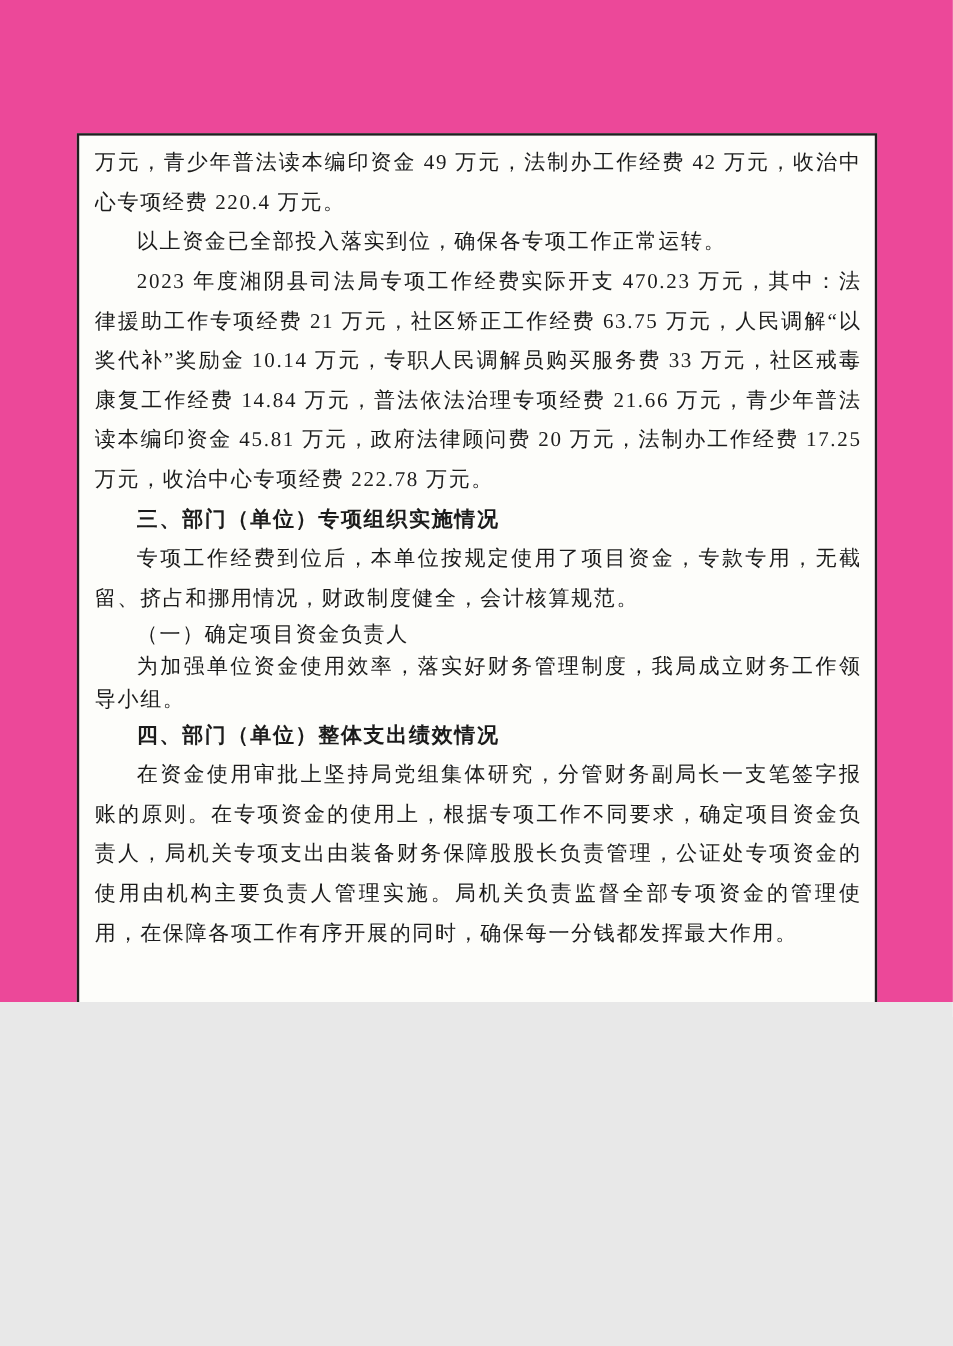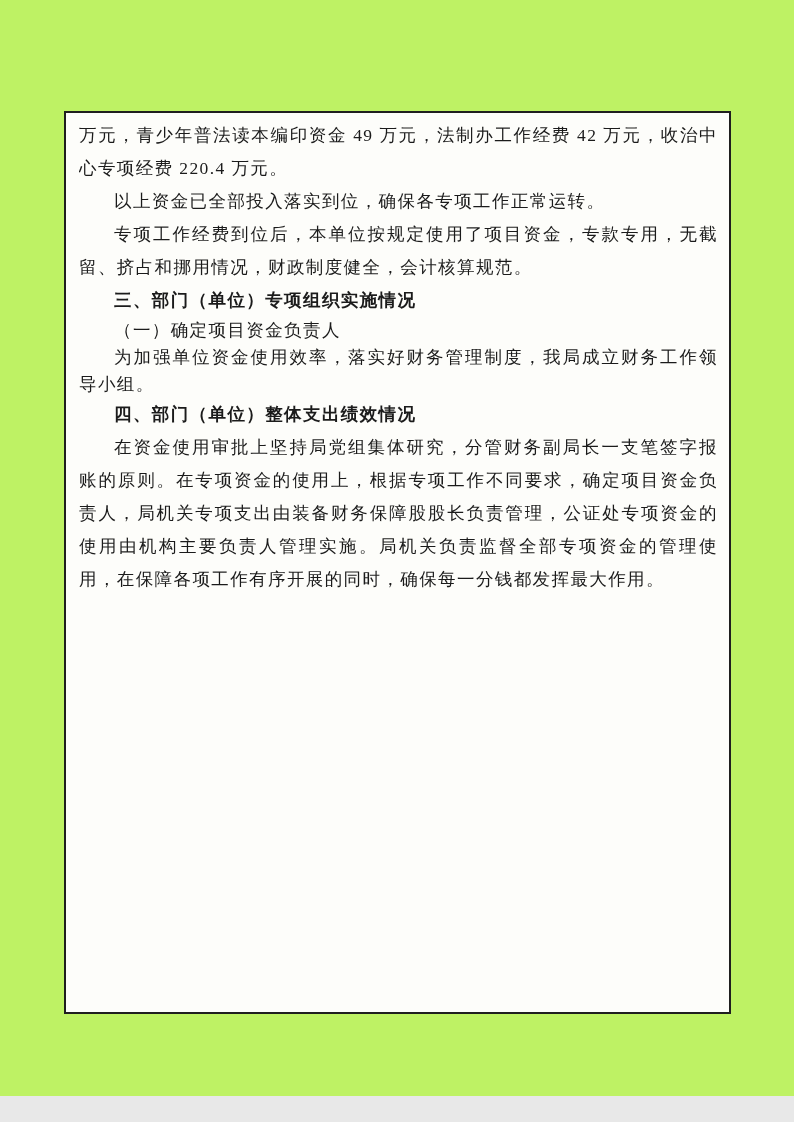--- a/index.html
+++ b/index.html
@@ -3,23 +3,23 @@
 <meta charset="utf-8">
 <style>
   html,body{margin:0;padding:0;}
   body{
     background:#e8e8e8;
     font-family:"Liberation Serif","DejaVu Serif",serif;
   }
   .page{
     position:relative;
     width:794px;
-    height:1096px;
+    height:835px;
     margin:0 auto;
-    background:#bef264;
+    background:#ec4899;
     overflow:hidden;
   }
   .doc-frame{
     position:absolute;
     left:64px;
     top:111px;
     width:667px;
     height:903px;
     border:2px solid #1f1f1f;
     box-sizing:border-box;
@@ -48,21 +48,22 @@
   .para.tight{ line-height:27px; }
 </style>
 </head>
 <body>
 
 <div class="page">
   <div class="doc-frame">
     <div class="doc-body">
         <p class="para">万元，青少年普法读本编印资金 49 万元，法制办工作经费 42 万元，收治中心专项经费 220.4 万元。</p>
         <p class="para indent">以上资金已全部投入落实到位，确保各专项工作正常运转。</p>
+        <p class="para indent">2023 年度湘阴县司法局专项工作经费实际开支 470.23 万元，其中：法律援助工作专项经费 21 万元，社区矫正工作经费 63.75 万元，人民调解“以奖代补”奖励金 10.14 万元，专职人民调解员购买服务费 33 万元，社区戒毒康复工作经费 14.84 万元，普法依法治理专项经费 21.66 万元，青少年普法读本编印资金 45.81 万元，政府法律顾问费 20 万元，法制办工作经费 17.25 万元，收治中心专项经费 222.78 万元。</p>
+        <p class="para indent bold">三、部门（单位）专项组织实施情况</p>
         <p class="para indent">专项工作经费到位后，本单位按规定使用了项目资金，专款专用，无截留、挤占和挪用情况，财政制度健全，会计核算规范。</p>
-        <p class="para indent bold">三、部门（单位）专项组织实施情况</p>
         <p class="para indent tight">（一）确定项目资金负责人</p>
         <p class="para indent tight">为加强单位资金使用效率，落实好财务管理制度，我局成立财务工作领导小组。</p>
         <p class="para indent bold">四、部门（单位）整体支出绩效情况</p>
         <p class="para indent">在资金使用审批上坚持局党组集体研究，分管财务副局长一支笔签字报账的原则。在专项资金的使用上，根据专项工作不同要求，确定项目资金负责人，局机关专项支出由装备财务保障股股长负责管理，公证处专项资金的使用由机构主要负责人管理实施。局机关负责监督全部专项资金的管理使用，在保障各项工作有序开展的同时，确保每一分钱都发挥最大作用。</p>
       </div>
   </div>
 </div>
 
 </body></html>

